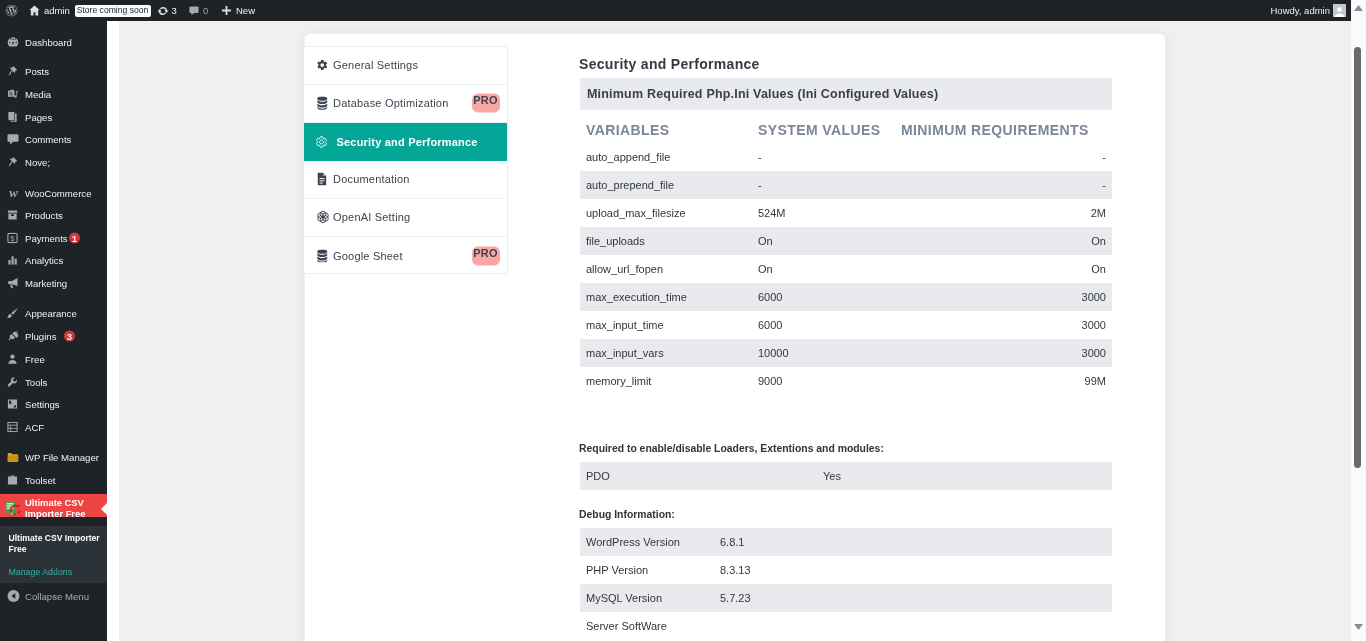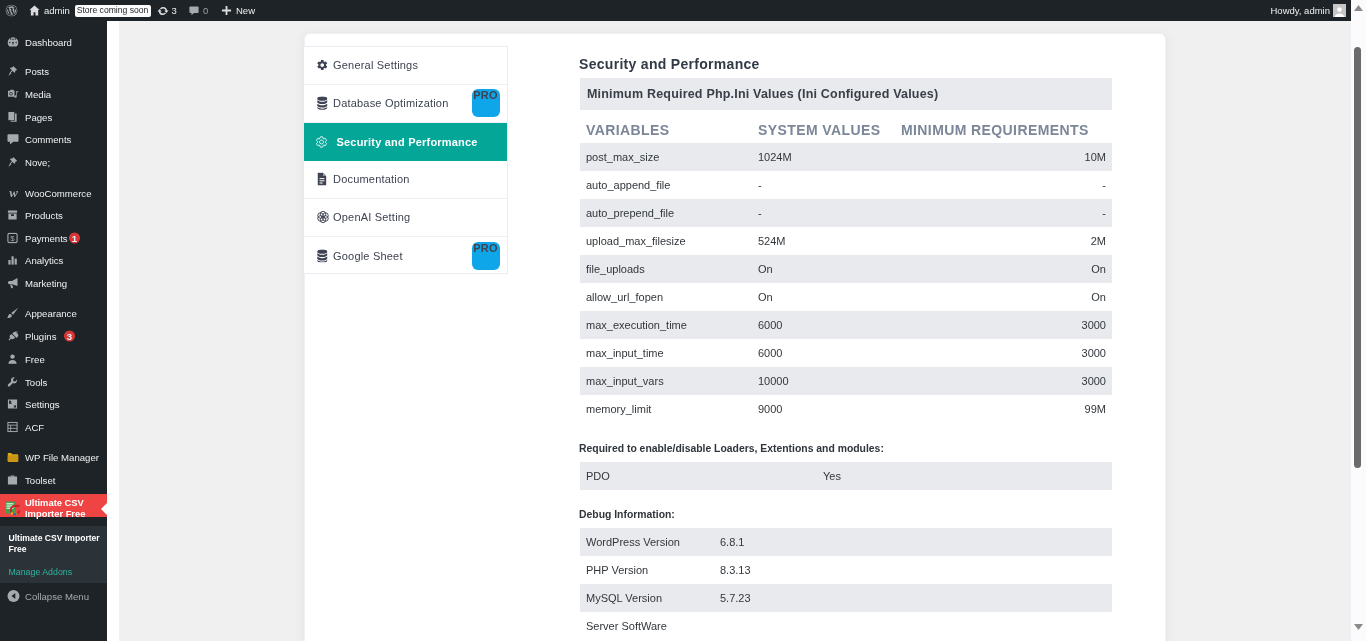--- a/index.html
+++ b/index.html
@@ -23,21 +23,21 @@
 #thumb{position:absolute;left:2.5px;top:47px;width:7px;height:421px;background:#696a6c;border-radius:3.5px}
 #card{position:absolute;left:304px;top:32.5px;width:861.5px;height:620px;background:#fff;border-radius:6px;border:1px solid #eef0f3;box-shadow:0 2px 10px rgba(80,90,110,.10)}
 #tabs{position:absolute;left:304px;top:45.5px;width:203.5px;height:228px;border:1px solid #e9ecf0;border-left:none;background:#fff}
 .tab{position:relative;width:100%;height:38px;border-bottom:1px solid #eef1f4}
 .tab:last-child{border-bottom:none}
 .tab svg{position:absolute;left:11.5px;top:50%;transform:translateY(-50%)}
 .tab span{position:absolute;left:29px;top:50%;transform:translateY(-50%);font-size:11px;color:#3e4351;letter-spacing:.2px;white-space:nowrap}
 .tab.sel{background:#03a697;border-bottom:none}
 .tab.sel svg{left:10.5px}
 .tab.sel span{left:32.5px;color:#fff;font-weight:bold}
-.pro{position:absolute;right:7px;top:50%;transform:translateY(-50%);width:28px;height:28px;border-radius:6px;background:#0ea5e9;color:#fff;font-size:7.4px;font-weight:bold;letter-spacing:.4px;text-align:center;line-height:12px}
+.pro{position:absolute;right:7px;top:50%;transform:translateY(-50%);width:28px;height:19px;border-radius:6px;background:#fca5a5;color:#fff;font-size:7.4px;font-weight:bold;letter-spacing:.4px;text-align:center;line-height:12px}
 #heading{position:absolute;left:579px;top:56px;font-size:14px;font-weight:bold;color:#323a46;letter-spacing:.3px}
 #bar1{position:absolute;left:580px;top:78px;width:532px;height:32px;background:#e9eaed}
 #bar1 span{position:absolute;left:7px;top:0;line-height:32px;font-size:12.5px;font-weight:bold;color:#3a4049;letter-spacing:.2px}
 .colh{position:absolute;top:122px;font-size:14px;font-weight:bold;color:#7b8698;letter-spacing:.4px}
 .tbl{position:absolute;left:580px;width:532px}
 .trow{position:relative;width:532px;height:28px;font-size:11px;color:#32373c}
 .trow.g{background:#e9eaed}
 .trow .a{position:absolute;left:6px;line-height:28px}
 .trow .b{position:absolute;left:178px;line-height:28px}
 .trow .c{position:absolute;right:6px;line-height:28px}
@@ -305,25 +305,20 @@
       </div>
 </div>
 <div id="heading">Security and Performance</div>
 <div id="bar1">
       <span>Minimum Required Php.Ini Values (Ini Configured Values)</span>
     </div>
 <span class="colh" style="left:586px">VARIABLES</span>
 <span class="colh" style="left:758px">SYSTEM VALUES</span>
 <span class="colh" style="left:901px">MINIMUM REQUIREMENTS</span>
 <div class="tbl" style="top:143px">
-<div class="trow g">
-        <span class="a">post_max_size</span>
-        <span class="b">1024M</span>
-        <span class="c">10M</span>
-      </div>
 <div class="trow">
         <span class="a">auto_append_file</span>
         <span class="b">-</span>
         <span class="c">-</span>
       </div>
 <div class="trow g">
         <span class="a">auto_prepend_file</span>
         <span class="b">-</span>
         <span class="c">-</span>
       </div>

